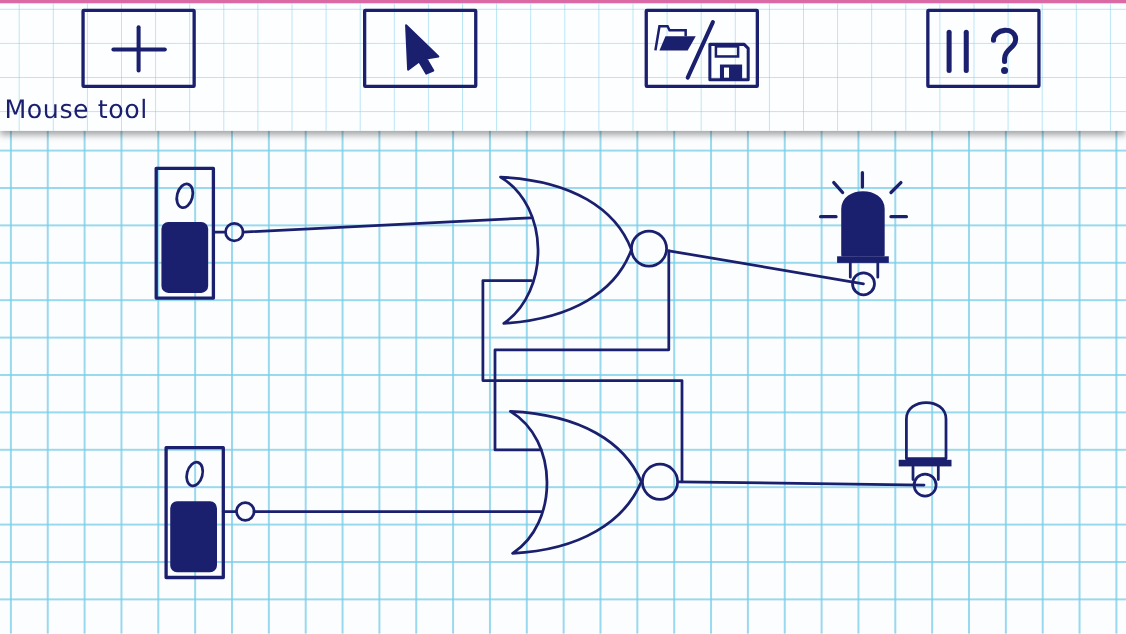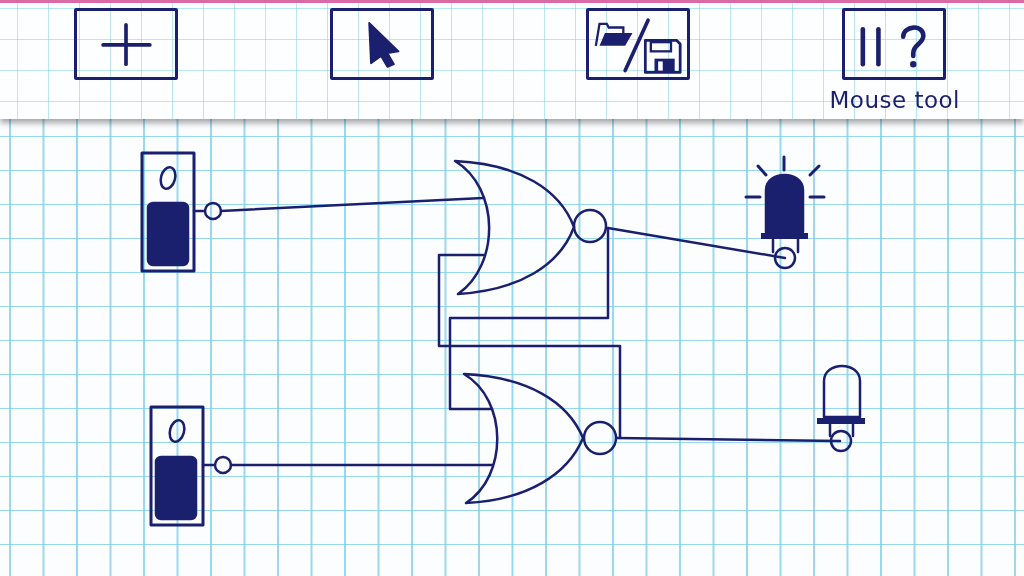--- a/index.html
+++ b/index.html
@@ -29,21 +29,21 @@
     box-shadow: 0 4px 6px rgba(0,0,0,0.35);
     z-index: 5;
   }
   .tool-btn {
     position: absolute; top: 5px; width: 104px; height: 72px;
     border: 3px solid #1a1f6e; border-radius: 2px; box-sizing: border-box;
     background: transparent; cursor: pointer;
   }
   .tool-btn svg { position: absolute; left: 0; top: 0; width: 100%; height: 100%; }
   .tool-label {
-    position: absolute; top: 84px; left: 16px; width: 944px; text-align: right;
+    position: absolute; top: 84px; left: 4px; width: 944px; text-align: left;
     color: #1a1f6e; font-family: "DejaVu Sans", sans-serif; font-size: 23px;
     letter-spacing: 0.5px;
   }
   .circuit { position: absolute; left: 0; top: 0; width: 1024px; height: 576px; z-index: 2; }
 </style>
 </head>
 <body>
 
 <div class="canvas"></div>
 

